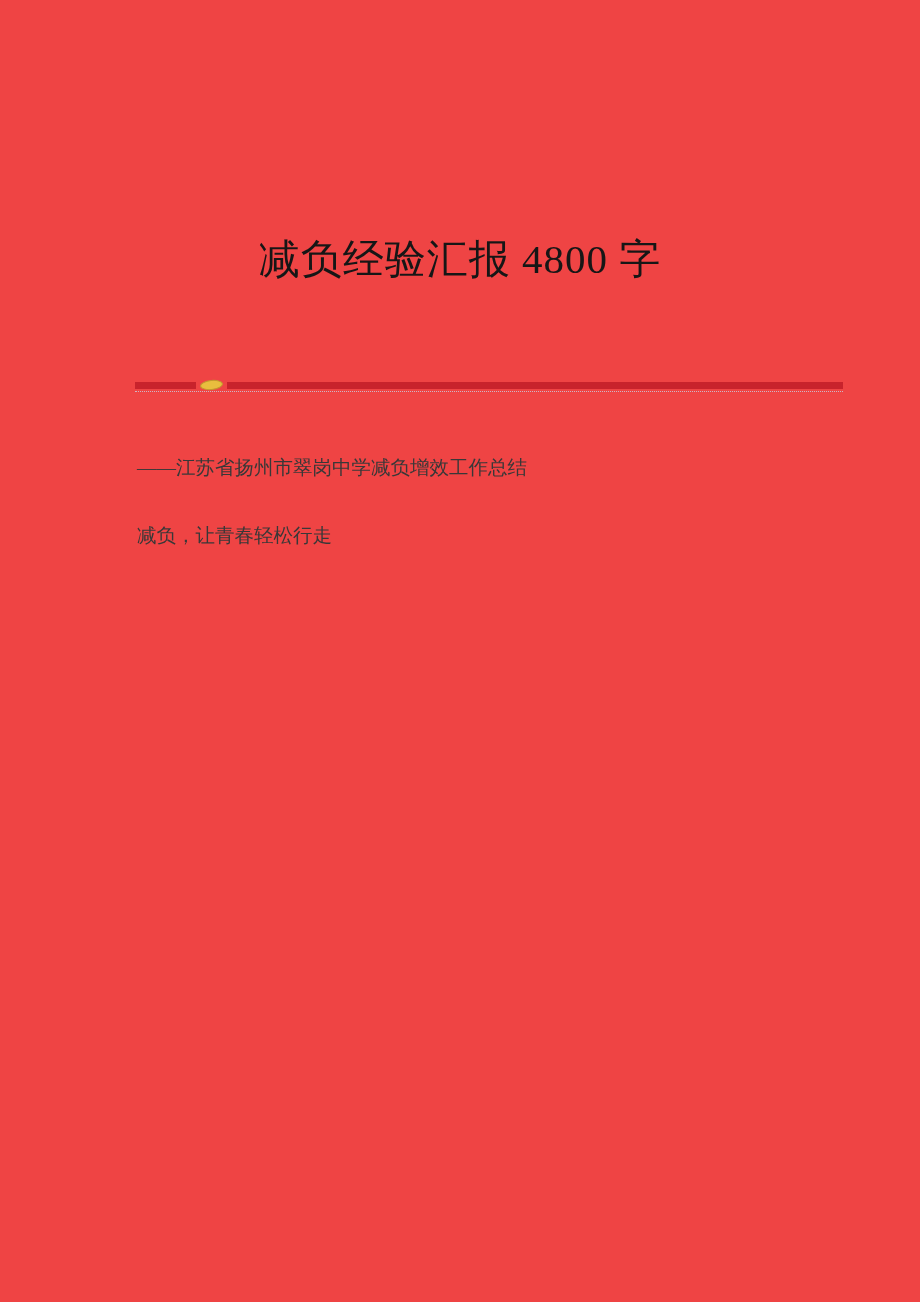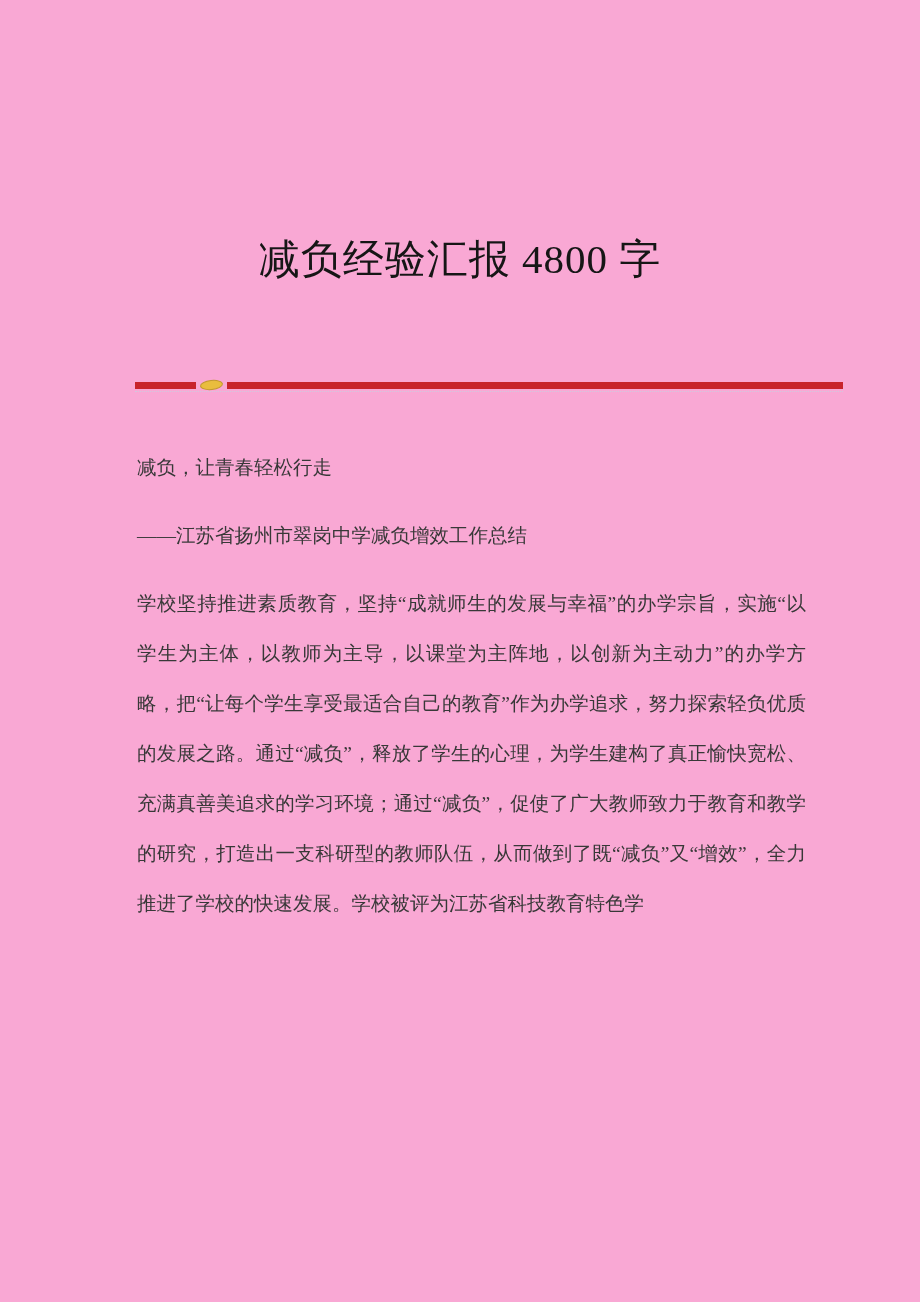--- a/index.html
+++ b/index.html
@@ -7,21 +7,21 @@
     width: 920px;
     height: 1302px;
     background: #ffffff;
     font-family: "Liberation Serif", "DejaVu Serif", serif;
     overflow: hidden;
   }
   .page {
     position: relative;
     width: 920px;
     height: 1302px;
-    background: #f9a8d4;
+    background: #ef4444;
   }
   .doc-title {
     position: absolute;
     top: 208px;
     left: 0;
     right: 0;
     text-align: center;
     font-size: 41px;
     font-weight: 500;
     color: #161616;
@@ -91,18 +91,17 @@
   <div class="divider">
     <span class="seg seg-left"></span>
     <span class="gap"></span>
     <span class="ellipse"></span>
     <span class="gap"></span>
     <span class="seg seg-right"></span>
   </div>
   <div class="divider-shadow"></div>
 
   <div class="doc-body">
+    <p class="single">——江苏省扬州市翠岗中学减负增效工作总结</p>
     <p class="single">减负，让青春轻松行走</p>
-    <p class="single">——江苏省扬州市翠岗中学减负增效工作总结</p>
-    <p>学校坚持推进素质教育，坚持“成就师生的发展与幸福”的办学宗旨，实施“以学生为主体，以教师为主导，以课堂为主阵地，以创新为主动力”的办学方略，把“让每个学生享受最适合自己的教育”作为办学追求，努力探索轻负优质的发展之路。通过“减负”，释放了学生的心理，为学生建构了真正愉快宽松、充满真善美追求的学习环境；通过“减负”，促使了广大教师致力于教育和教学的研究，打造出一支科研型的教师队伍，从而做到了既“减负”又“增效”，全力推进了学校的快速发展。学校被评为江苏省科技教育特色学</p>
   </div>
 
 </div>
 
 </body></html>

